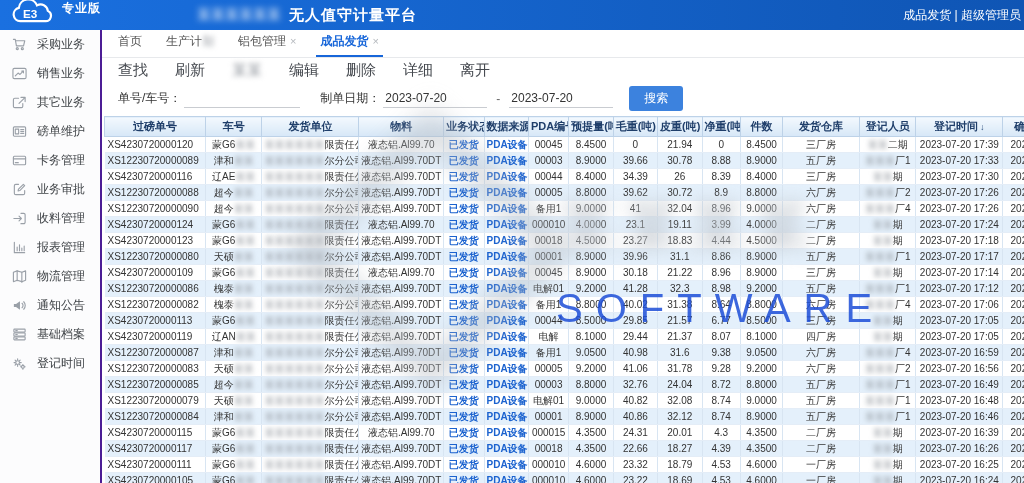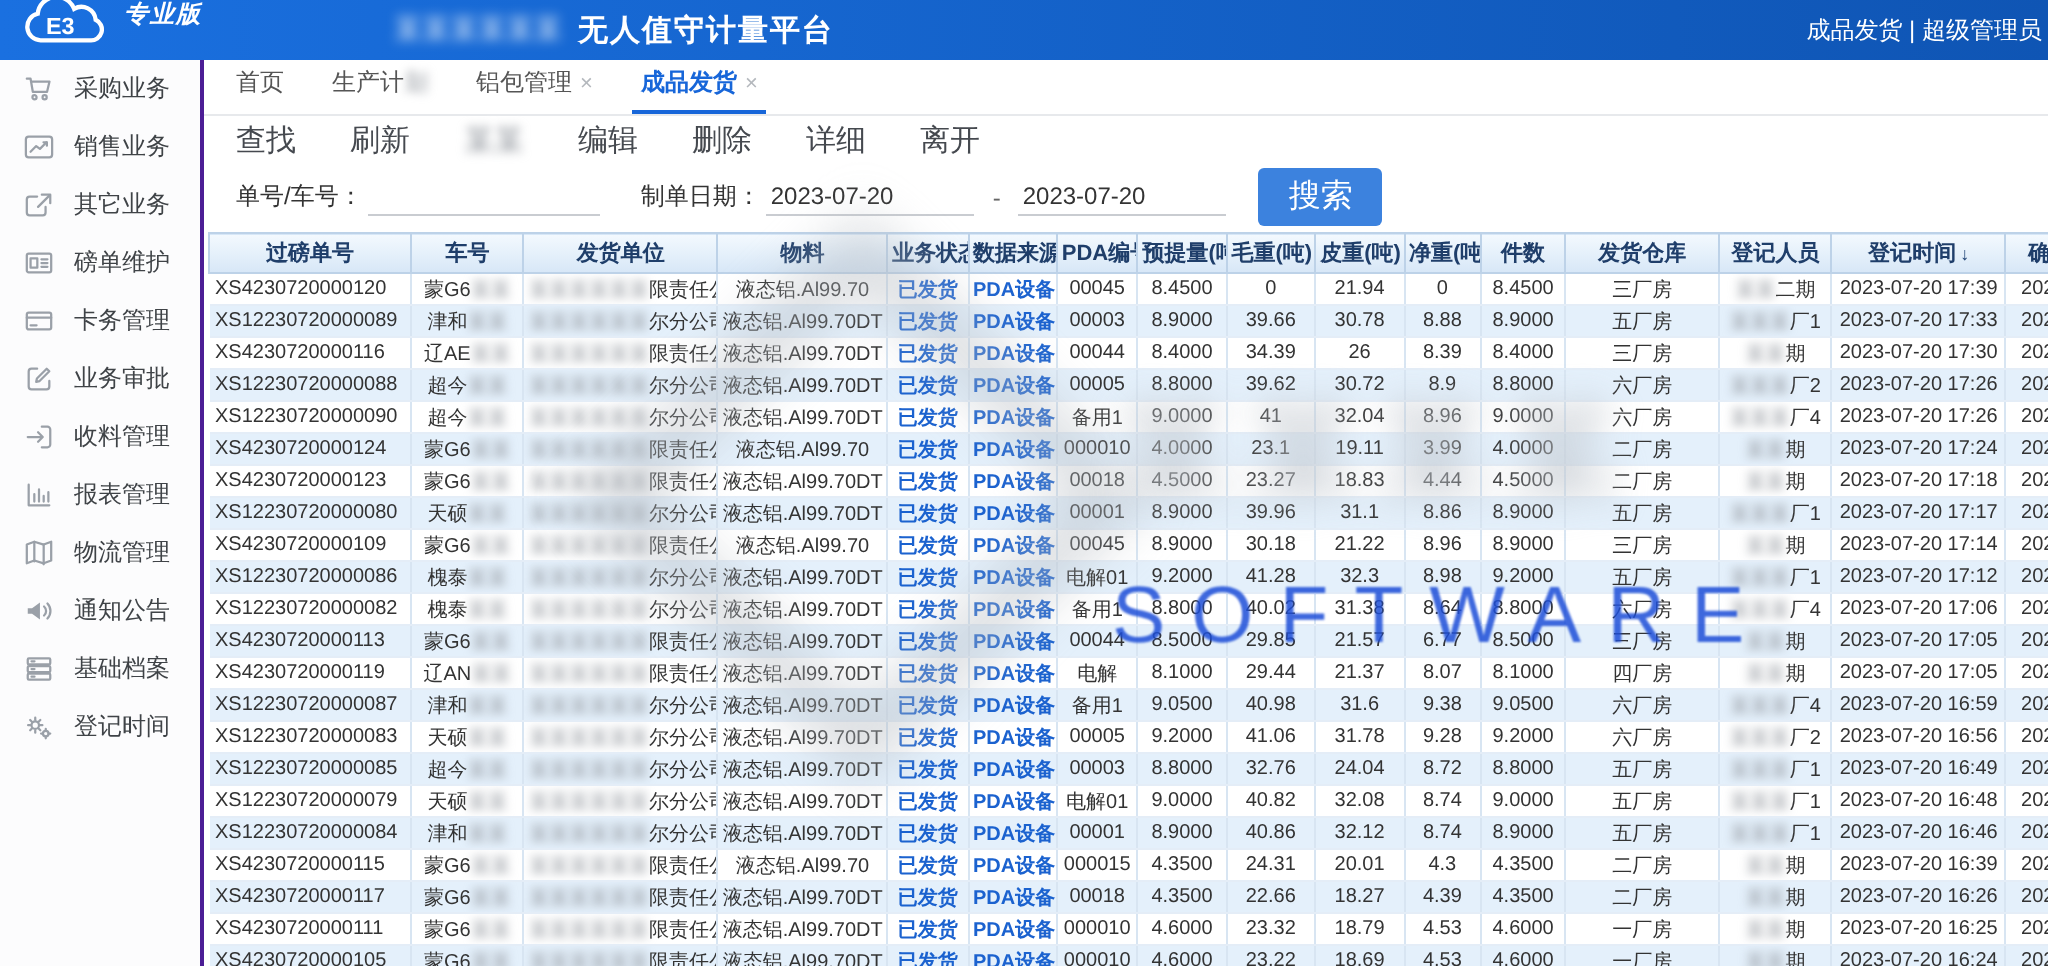--- a/index.html
+++ b/index.html
@@ -1,20 +1,20 @@
 <!DOCTYPE html>
 <html><head>
 <meta charset="utf-8">
 <style>
   html,body{margin:0;padding:0;width:1024px;height:483px;overflow:hidden;
     font-family:"Liberation Sans","DejaVu Sans",sans-serif;background:#fff;position:relative;}
   
   .topbar{height:30px;background:linear-gradient(90deg,#1a70e0,#0f55b4);display:flex;align-items:center;color:#fff;position:relative;z-index:10;}
   .brand{display:flex;align-items:flex-start;padding-left:8px;}
-  .edition{font-size:12px;font-weight:bold;margin-left:6px;letter-spacing:1px;font-style:italic;}
+  .edition{font-size:12px;font-weight:bold;margin-left:6px;letter-spacing:1px;}
   .head-blur{margin-left:96px;font-size:14px;color:rgba(255,255,255,.92);filter:blur(3px);}
   .head-title{font-size:15px;font-weight:bold;margin-left:8px;letter-spacing:1px;}
   .user{margin-left:auto;font-size:12px;padding-right:3px;white-space:nowrap;}
   
   .side{position:absolute;top:30px;left:0;width:100px;bottom:0;background:#fcfcfd;border-right:2px solid #4c1d95;z-index:9;}
   .side-item{height:29px;display:flex;align-items:center;padding-left:12px;cursor:pointer;}
   .side-icon{width:15px;height:15px;margin-right:10px;flex:0 0 auto;}
   .side-icon svg{width:15px;height:15px;stroke:#9aa0a8;fill:none;stroke-width:1.2;stroke-linecap:round;stroke-linejoin:round;}
   .side-label{font-size:12px;color:#3f4347;white-space:nowrap;}
   
@@ -24,21 +24,21 @@
   .tab.active{color:#1766d9;font-weight:bold;border-bottom:2px solid #1766d9;padding-bottom:5px;}
   .tab-close{color:#b4b8bd;font-size:11px;margin-left:4px;font-weight:normal;}
   .toolbar{height:25px;display:flex;align-items:center;padding-left:17px;font-size:15px;color:#45494f;}
   .tool-btn{margin-right:27px;cursor:pointer;white-space:nowrap;}
   .filterbar{height:31px;display:flex;align-items:center;padding-left:17px;font-size:12px;color:#333;}
   .f-label{margin-right:3px;white-space:nowrap;}
   .f-input{border:none;outline:none;border-bottom:1px solid #c9ccd1;background:transparent;height:16px;font-size:12px;color:#333;}
   .w1{width:112px;margin-right:20px;}
   .w2{width:100px;}
   .sep{margin:0 9px;color:#666;}
-  .search-btn{background:#3c82de;color:#fff;border:none;border-radius:3px;font-size:16px;padding:4px 15px;margin-left:16px;cursor:pointer;}
+  .search-btn{background:#3c82de;color:#fff;border:none;border-radius:3px;font-size:12px;padding:4px 15px;margin-left:16px;cursor:pointer;}
   
   .table-wrap{position:absolute;top:86px;left:3px;right:0;bottom:0;overflow:hidden;}
   table{border-collapse:collapse;table-layout:fixed;width:966px;}
   th{height:19px;background:linear-gradient(#f3f9fe,#d7e7f7);border:1px solid #bdd2e8;font-size:11px;color:#1f3e6a;font-weight:bold;white-space:nowrap;overflow:hidden;padding:0 2px;text-align:center;cursor:pointer;}
   td{height:15px;border-right:1px solid #d8e5f2;border-bottom:1px solid #e4edf7;font-size:10px;color:#333;text-align:center;white-space:nowrap;overflow:hidden;padding:0 2px;background:#fff;}
   tr.alt td{background:#e4f0fb;}
   td.l{text-align:left;padding-left:3px;}
   .blue{color:#1b62cf;}
   .bold{font-weight:bold;}
   .redact{filter:blur(2.5px);color:#8e939a;}

